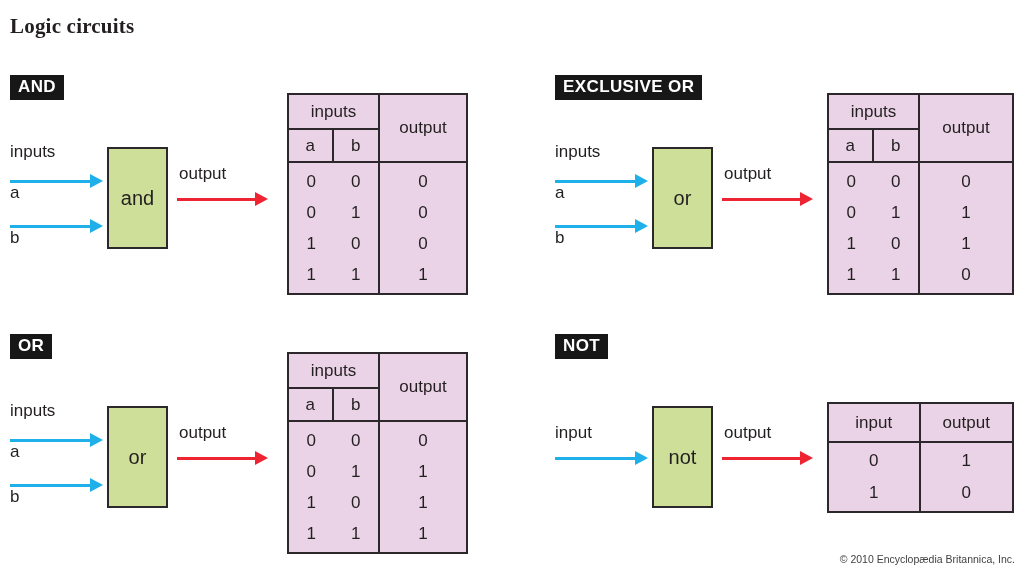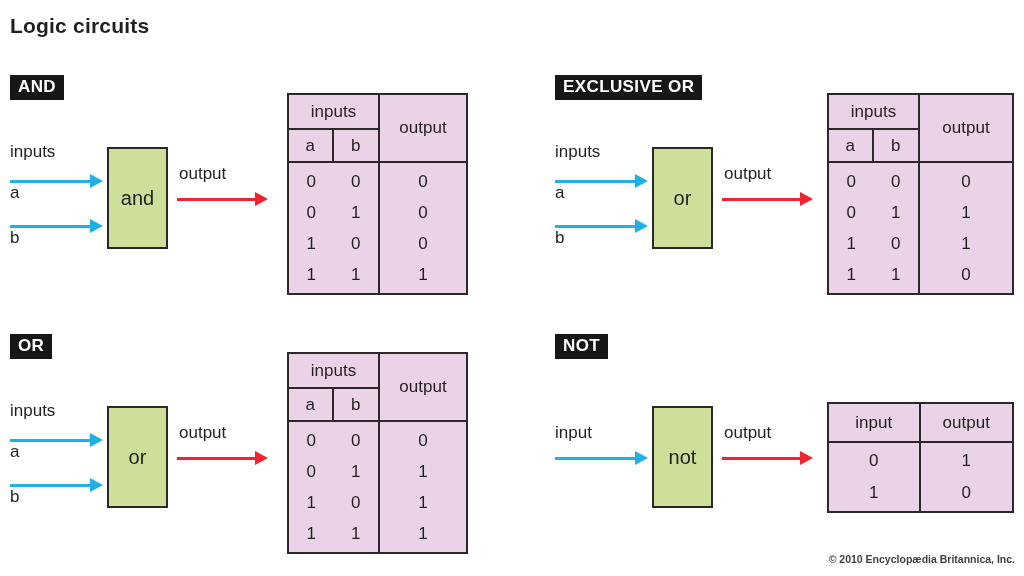--- a/index.html
+++ b/index.html
@@ -1,20 +1,20 @@
 <!DOCTYPE html>
 <html><head>
 <meta charset="utf-8">
 <style>
   html,body { margin:0; padding:0; background:#ffffff; }
   .stage {
     position:relative; width:1024px; height:576px; background:#ffffff;
     font-family:"Liberation Sans", sans-serif; color:#231f20; overflow:hidden;
   }
-  .title { position:absolute; left:10px; top:14px; font-size:21px; font-weight:bold; letter-spacing:.2px; }
+  .title { position:absolute; left:10px; top:14px; font-size:21px; font-weight:bold; letter-spacing:.2px;font-family:Liberation Serif, serif; }
   .badge {
     position:absolute; background:#171717; color:#ffffff; font-weight:bold;
     font-size:17px; padding:2px 8px 3px 8px; letter-spacing:.4px; line-height:1.2;
   }
   .lbl { position:absolute; font-size:17px; }
   .gate {
     position:absolute; width:61px; height:102px; background:#cddf99;
     border:2px solid #2b272a; box-sizing:border-box;
     display:flex; align-items:center; justify-content:center; font-size:20px;
   }
@@ -46,21 +46,21 @@
   .tt3 .body-right { flex:1; display:flex; flex-direction:column; justify-content:space-around; text-align:center; padding:3px 0; }
 
   .tt2 { width:187px; height:111px; display:flex; flex-direction:column; }
   .tt2 .thead { display:flex; height:37px; border-bottom:2px solid #2b272a; }
   .tt2 .thead .hcell { width:50%; display:flex; align-items:center; justify-content:center; }
   .tt2 .thead .hcell:first-child { border-right:2px solid #2b272a; box-sizing:border-box; }
   .tt2 .tbody { flex:1; display:flex; }
   .tt2 .col { width:50%; display:flex; flex-direction:column; justify-content:space-around; text-align:center; padding:2px 0; }
   .tt2 .col:first-child { border-right:2px solid #2b272a; box-sizing:border-box; }
 
-  .copyright { position:absolute; right:9px; top:553px; font-size:10.5px; color:#3f3f3f;font-weight:bold; }
+  .copyright { position:absolute; right:9px; top:553px; font-size:10.5px; color:#3f3f3f; }
 </style>
 </head>
 <body>
 
 <div class="stage">
 
   <div class="title">Logic circuits</div>
 
   <section>
     <div class="badge" style="left:10px;top:75px">AND</div>

